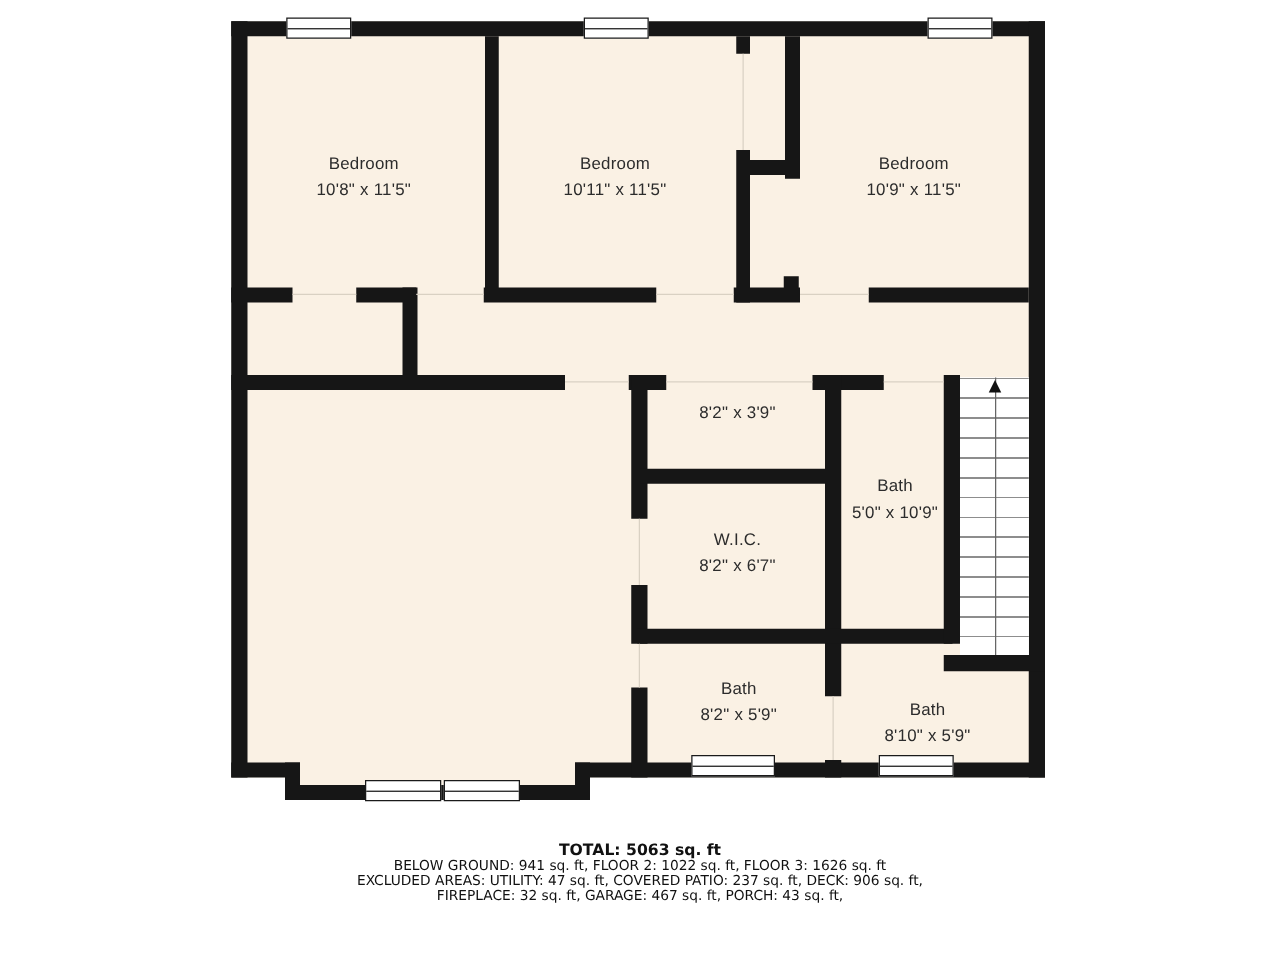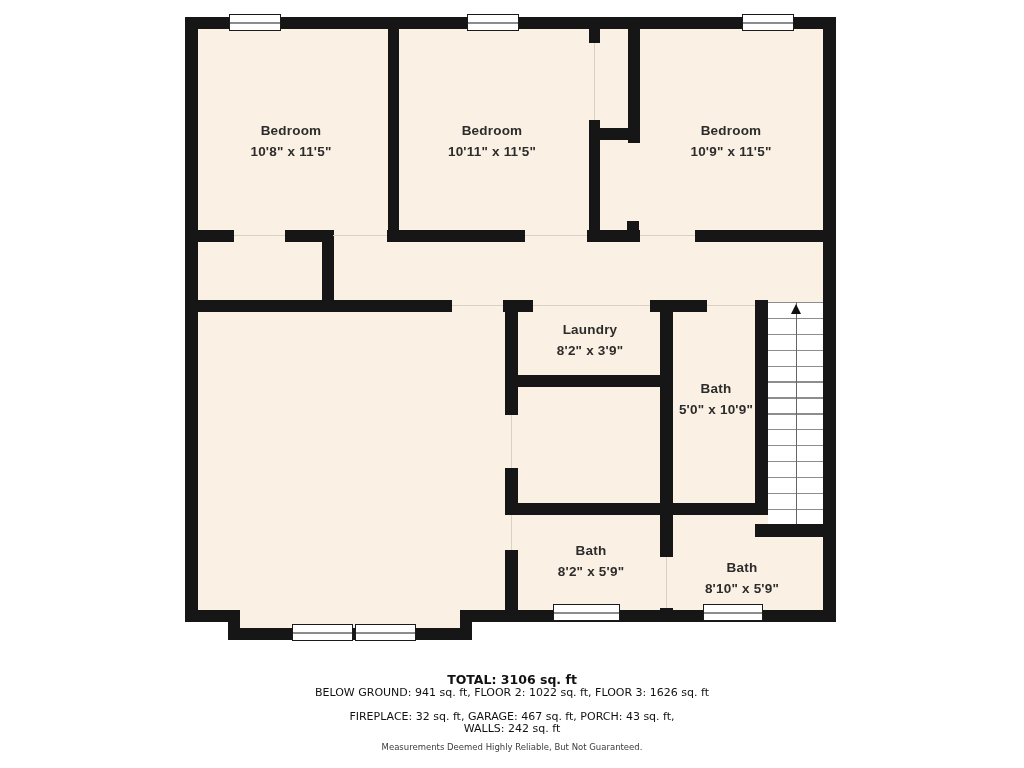--- a/index.html
+++ b/index.html
@@ -2,21 +2,21 @@
 <html><head>
 <meta charset="utf-8">
 <style>
   html,body{margin:0;padding:0;background:#ffffff;}
   .canvas{position:relative;width:1024px;height:768px;background:#ffffff;overflow:hidden;
           font-family:"Liberation Sans",sans-serif;}
   .fill{position:absolute;background:#FAF1E4;}
   .wall{position:absolute;background:#161616;}
   .jamb{position:absolute;background:#d9d1c3;}
   .room-label{position:absolute;text-align:center;color:#2c2c2c;
-              font-size:13.5px;font-weight:700;line-height:21px;letter-spacing:.2px;}
+              font-size:13.5px;font-weight:400;line-height:21px;letter-spacing:.2px;}
   .win{position:absolute;background:#ffffff;border:1.5px solid #1a1a1a;box-sizing:border-box;}
   .win-h::after{content:"";position:absolute;left:0;right:0;top:50%;height:1px;
                 background:#1a1a1a;transform:translateY(-50%);}
   .stairs{position:absolute;background:#ffffff;
           background-image:repeating-linear-gradient(to bottom,#8d8d8d 0,#8d8d8d 1.3px,#ffffff 1.3px,#ffffff 15.9px);}
   .stairs .stringer{position:absolute;top:0;bottom:0;left:50%;width:1.3px;background:#666;}
   .stairs .arrow{position:absolute;top:2px;left:50%;transform:translateX(-50%);
                  width:0;height:0;border-left:5.5px solid transparent;border-right:5.5px solid transparent;
                  border-bottom:10px solid #111;}
   .summary{position:absolute;left:0;width:1024px;text-align:center;color:#111;
@@ -102,37 +102,39 @@
   </div>
   <div class="room-label" style="left:412px;top:120px;width:160px;">
     <div>Bedroom</div>
     <div>10'11" x 11'5"</div>
   </div>
   <div class="room-label" style="left:651px;top:120px;width:160px;">
     <div>Bedroom</div>
     <div>10'9" x 11'5"</div>
   </div>
   <div class="room-label" style="left:510px;top:319px;width:160px;">
-    <div>Laundry</div>
     <div>8'2" x 3'9"</div>
   </div>
   <div class="room-label" style="left:652px;top:378px;width:128px;">
     <div>Bath</div>
     <div>5'0" x 10'9"</div>
+  </div>
+  <div class="room-label" style="left:510px;top:421px;width:160px;">
+    <div>W.I.C.</div>
+    <div>8'2" x 6'7"</div>
   </div>
   <div class="room-label" style="left:511px;top:540px;width:160px;">
     <div>Bath</div>
     <div>8'2" x 5'9"</div>
   </div>
   <div class="room-label" style="left:662px;top:557px;width:160px;">
     <div>Bath</div>
     <div>8'10" x 5'9"</div>
   </div>
 
   <div class="summary" style="top:0;height:768px;">
-    <div class="sum-line sum-total" style="top:672px;">TOTAL: 3106 sq. ft</div>
+    <div class="sum-line sum-total" style="top:672px;">TOTAL: 5063 sq. ft</div>
     <div class="sum-line" style="top:686px;">BELOW GROUND: 941 sq. ft, FLOOR 2: 1022 sq. ft, FLOOR 3: 1626 sq. ft</div>
+    <div class="sum-line" style="top:698px;">EXCLUDED AREAS: UTILITY: 47 sq. ft, COVERED PATIO: 237 sq. ft, DECK: 906 sq. ft,</div>
     <div class="sum-line" style="top:710px;">FIREPLACE: 32 sq. ft, GARAGE: 467 sq. ft, PORCH: 43 sq. ft,</div>
-    <div class="sum-line" style="top:722px;">WALLS: 242 sq. ft</div>
-    <div class="disclaimer" style="top:742px;">Measurements Deemed Highly Reliable, But Not Guaranteed.</div>
   </div>
 
 </div>
 
 </body></html>

